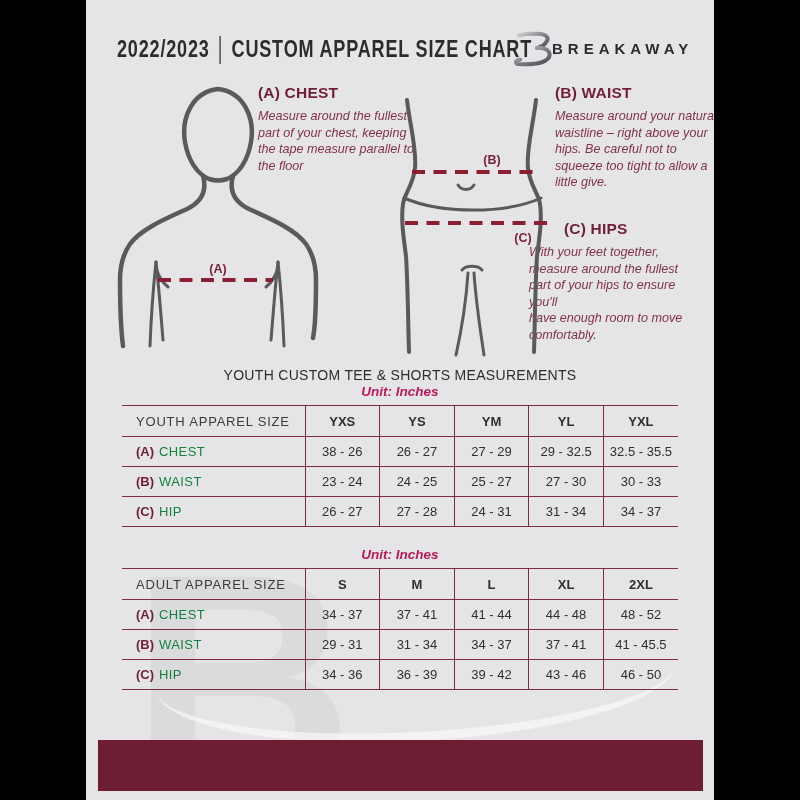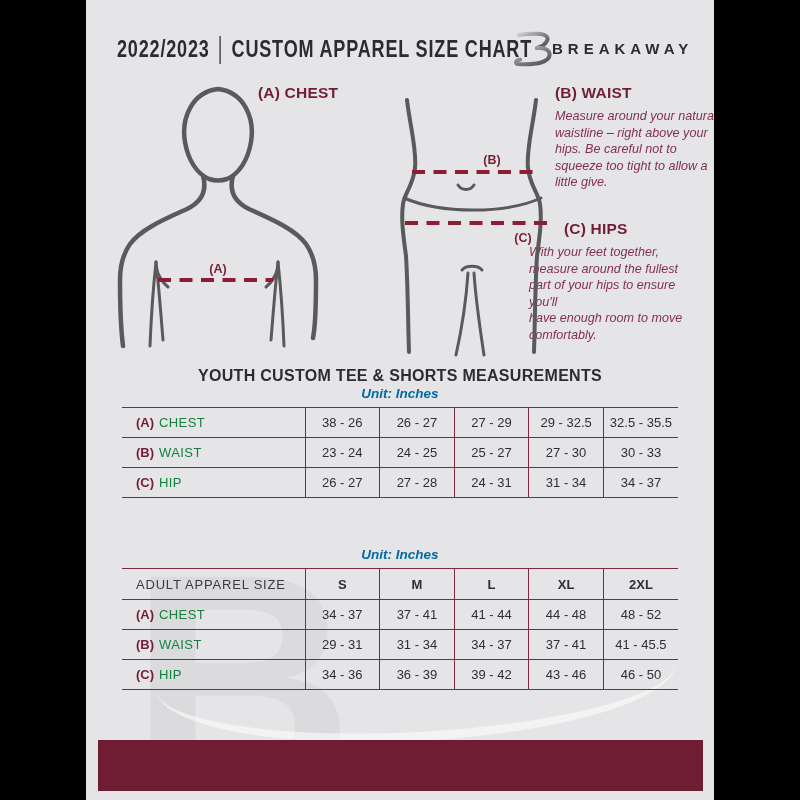--- a/index.html
+++ b/index.html
@@ -25,22 +25,22 @@
   .h-waist{left:469px;top:84px;}  .b-waist{left:469px;top:108px;width:168px;}
   .h-hips{left:478px;top:220px;}  .b-hips{left:443px;top:244px;width:174px;}
 
   .fig{position:absolute;}
   .figA{left:29px;top:80px;}
   .figB{left:310px;top:98px;}
 
   
   .block{position:absolute;left:36px;width:556px;}
   .blk-youth{top:367px;} .blk-adult{top:546px;}
-  .blk-title{text-align:center;font-weight:bold;font-size:16px;color:#2d2d2f;letter-spacing:.3px;}
-  .blk-unit{text-align:center;font-style:italic;font-weight:bold;font-size:13.5px;color:#0369a1;margin-top:1px;}
+  .blk-title{text-align:center;font-weight:normal;font-size:14px;color:#2d2d2f;letter-spacing:.3px;}
+  .blk-unit{text-align:center;font-style:italic;font-weight:bold;font-size:13.5px;color:#be185d;margin-top:1px;}
 
   table.sz{border-collapse:collapse;table-layout:fixed;width:556px;margin-top:6px;}
   table.sz col.c0{width:183px;}
   table.sz col.cv{width:74.6px;}
   table.sz tr{border-top:1.5px solid #7d2a45;}
   table.sz tr:last-child{border-bottom:1.5px solid #7d2a45;}
   table.sz th,table.sz td{border-left:1.5px solid #7d2a45;padding:0;height:29px;
         text-align:center;vertical-align:middle;font-size:13px;color:#2f2f31;font-weight:normal;}
   table.sz th{height:30px;font-weight:bold;}
   table.sz th:first-child,table.sz td:first-child{border-left:none;text-align:left;padding-left:14px;}
@@ -78,20 +78,21 @@
           </linearGradient>
         </defs>
         <path d="M23,6 L23,36" stroke="url(#metal)" stroke-width="4.5" fill="none"></path>
         <path d="M5,7 C12,5.5 18,5.5 24,5.8 C34,6.5 37,11 29,17.5 L23,20" stroke="url(#metal)" stroke-width="4" fill="none" stroke-linecap="round"></path>
         <path d="M23,20 L27,20 C38,21 39,31 27,34.5 C20,36.5 12,36.5 4,36 C1,35.6 1,32.5 6,31.5" stroke="url(#metal)" stroke-width="4" fill="none" stroke-linecap="round"></path>
       </svg>
       <div class="hdr-brand">BREAKAWAY</div>
     </div>
 
     <div class="inst-h h-chest">(A) CHEST</div>
+    <div class="inst-b b-chest">Measure around the fullest part of your chest, keeping the tape measure parallel to the floor</div>
     <div class="inst-h h-waist">(B) WAIST</div>
     <div class="inst-b b-waist">Measure around your natural waistline – right above your hips. Be careful not to squeeze too tight to allow a little give.</div>
     <div class="inst-h h-hips">(C) HIPS</div>
     <div class="inst-b b-hips">With your feet together, measure around the fullest part of your hips to ensure you'll
 have enough room to move comfortably.</div>
 
     <svg class="fig figA" width="205" height="278" viewBox="0 0 205 278">
       <g fill="none" stroke="#5a5a5d" stroke-width="4.5" stroke-linecap="round">
         <path d="M103,9 C77,12 66,38 70,62 C73,80 82,94 94,99 C100,101 106,101 112,99 C124,94 133,80 136,62 C140,38 129,12 103,9 Z"></path>
         <path d="M88,96 C92,110 88,121 72,129 C50,139 26,149 15,164 C8,174 5,186 5,200 C5,226 6,250 8,266"></path>
@@ -133,20 +134,28 @@
       <table class="sz">
         <colgroup>
             <col class="c0">
             <col class="cv">
             <col class="cv">
             <col class="cv">
             <col class="cv">
             <col class="cv">
           </colgroup>
         <tbody>
+            <tr>
+          <th>YOUTH APPAREL SIZE</th>
+          <th>YXS</th>
+          <th>YS</th>
+          <th>YM</th>
+          <th>YL</th>
+          <th>YXL</th>
+        </tr>
         <tr>
           <td><span class="rk">(A)</span><span class="rl">CHEST</span></td>
           <td>38 - 26</td>
           <td>26 - 27</td>
           <td>27 - 29</td>
           <td>29 - 32.5</td>
           <td>32.5 - 35.5</td>
         </tr>
         <tr>
           <td><span class="rk">(B)</span><span class="rl">WAIST</span></td>

